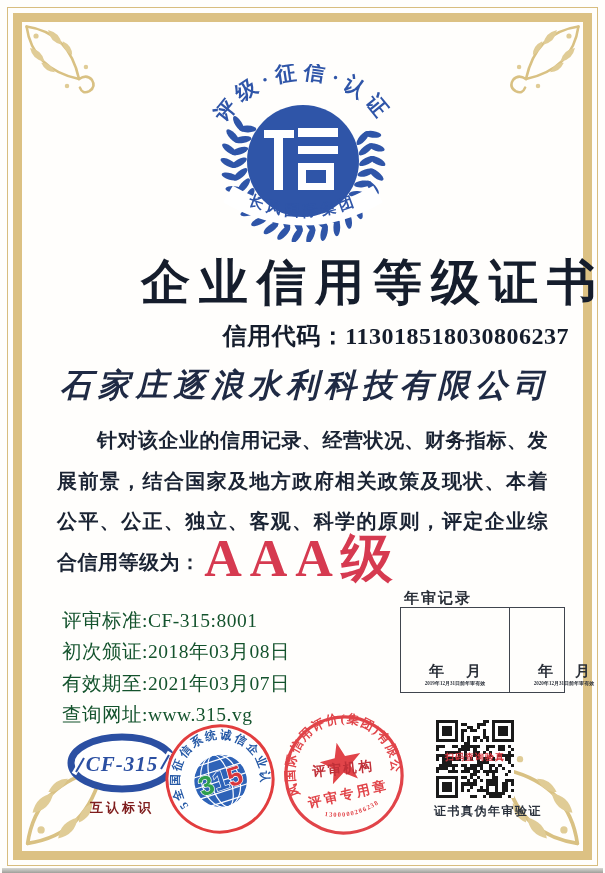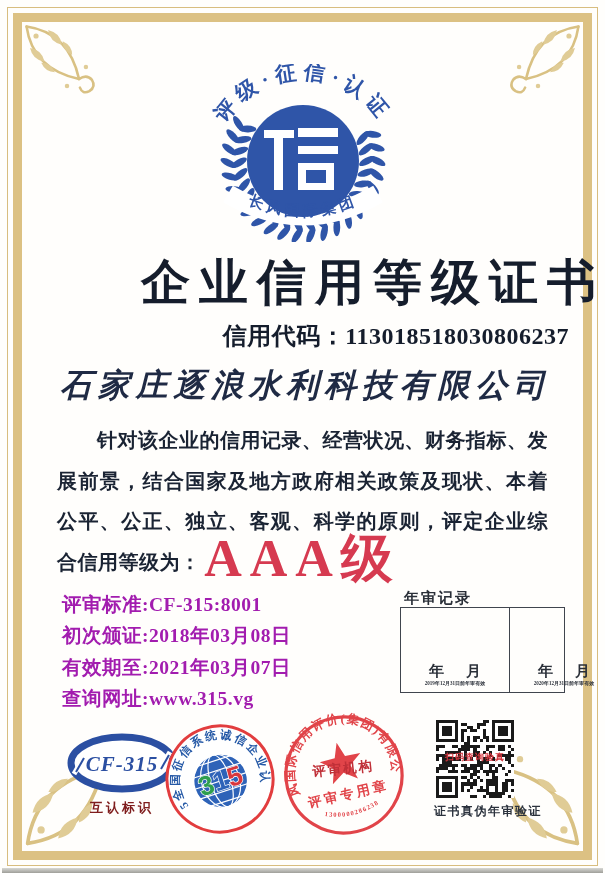--- a/index.html
+++ b/index.html
@@ -26,22 +26,22 @@
   .credit-line{position:absolute;left:0;right:36px;top:320px;text-align:right;
     font-size:24px;font-weight:700;color:#151d2c;letter-spacing:.5px;}
   .company{position:absolute;left:60px;right:60px;top:364px;
     font-size:32px;font-weight:700;color:#1f2a44;
     text-align:justify;text-align-last:justify;font-style:italic;}
   .paragraph{position:absolute;left:57px;right:57px;top:420px;
     font-size:20px;line-height:40.5px;font-weight:700;color:#1a2333;
     text-indent:2em;text-align:justify;letter-spacing:.5px;}
   .rating{position:absolute;left:0;right:0;top:524px;text-align:center;
     font-size:52px;font-weight:700;letter-spacing:8px;color:#d63a50;}
-  .details{position:absolute;left:62px;top:589px;
-    font-size:19.5px;font-weight:700;line-height:31.4px;color:#a21caf;letter-spacing:.5px;}
+  .details{position:absolute;left:62px;top:605px;
+    font-size:19.5px;font-weight:400;line-height:31.4px;color:#14532d;letter-spacing:.5px;}
   
   .annual-title{position:absolute;left:404px;top:589px;font-size:15px;font-weight:700;
     color:#2a2f38;letter-spacing:2px;}
   .annual-box{position:absolute;left:400px;top:607px;width:163px;height:84px;
     border:1.5px solid #40454e;display:flex;}
   .annual-cell{flex:1;display:flex;flex-direction:column;justify-content:flex-end;
     align-items:center;padding-bottom:1px;}
   .annual-cell + .annual-cell{border-left:1.2px solid #40454e;}
   .ym{display:flex;gap:22px;font-size:15px;font-weight:700;color:#2a2f38;}
   .annual-note{font-size:9px;font-weight:700;color:#2a2f38;white-space:nowrap;

